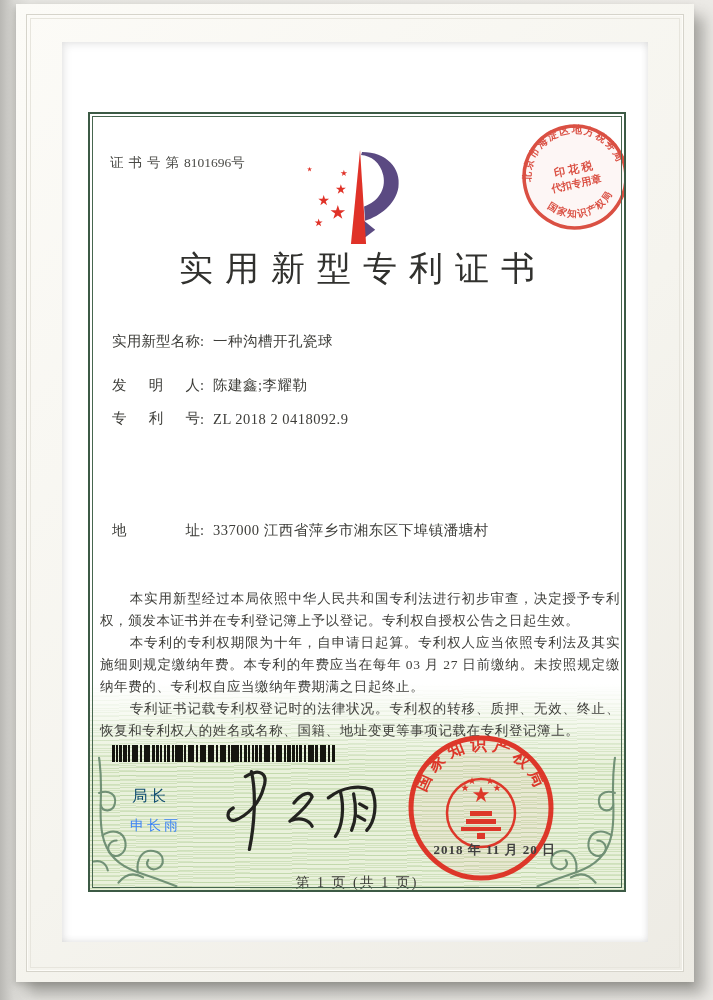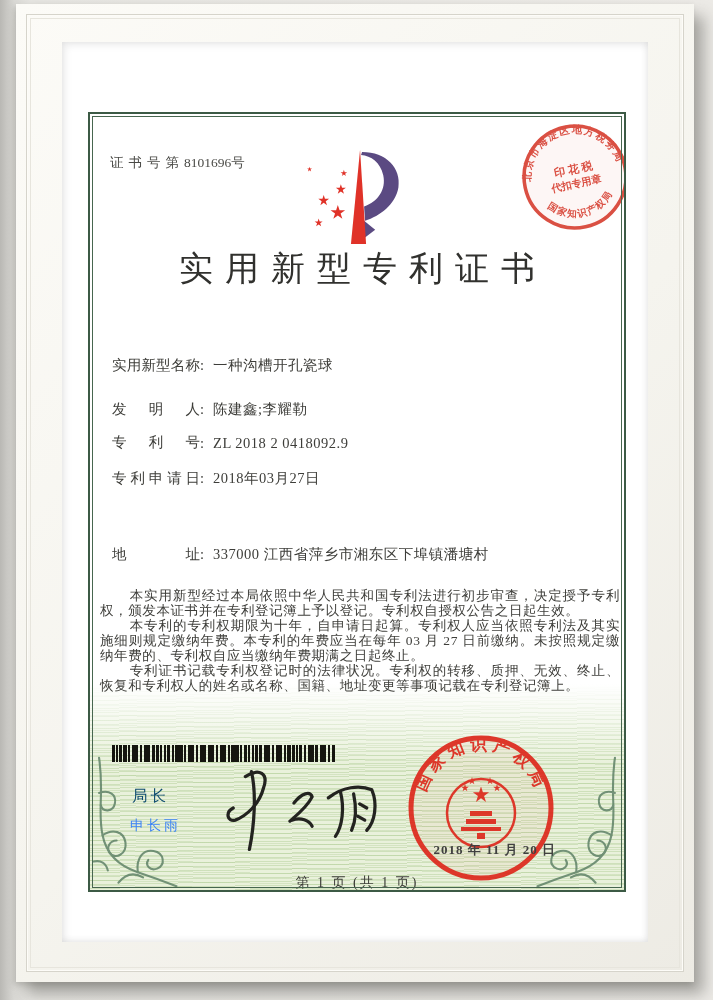--- a/index.html
+++ b/index.html
@@ -46,27 +46,27 @@
   .cert-no{position:absolute;left:20px;top:40px;font-size:13.5px;color:#4a4a46;z-index:2;}
   .cert-no .sp{letter-spacing:5px;}
   .logo{position:absolute;left:215px;top:28px;z-index:2;}
   .tax-stamp{position:absolute;left:429px;top:7px;z-index:3;transform:rotate(-12deg);opacity:.88;}
   .title{
     position:absolute;left:0;right:0;top:132px;text-align:center;z-index:2;
     font-size:34px;font-weight:500;color:#31312e;letter-spacing:12px;text-indent:12px;
   }
   
   .row{position:absolute;left:22px;right:10px;font-size:14.5px;color:#3d3d39;z-index:2;white-space:nowrap;}
-  .f-label{display:inline-block;width:88px;text-align:justify;text-align-last:justify;vertical-align:bottom;margin-top:24px;}
+  .f-label{display:inline-block;width:88px;text-align:justify;text-align-last:justify;vertical-align:bottom;}
   .f-sep{margin-right:9px;}
   .f-value{letter-spacing:.5px;}
   .grant-right{position:absolute;left:302px;top:0;}
   
   .paras{position:absolute;left:10px;top:474px;width:520px;z-index:2;
-    font-size:13.5px;line-height:15px;color:#3e3e3a;text-align:justify;}
+    font-size:13.5px;line-height:22px;color:#3e3e3a;text-align:justify;}
   .paras p{margin:0;text-indent:2.2em;letter-spacing:.6px;}
   
   .barcode{position:absolute;left:22px;top:631px;width:224px;height:17px;z-index:2;
     background-image:
       repeating-linear-gradient(90deg,#15150f 0 2px,transparent 2px 4px),
       repeating-linear-gradient(90deg,#15150f 0 1px,transparent 1px 7px),
       repeating-linear-gradient(90deg,#15150f 0 3px,transparent 3px 11px);}
   .director-title{position:absolute;left:42px;top:672px;font-size:15.5px;letter-spacing:3px;color:#0c4a6e;z-index:2;}
   .director-name{position:absolute;left:40px;top:703px;font-size:14px;letter-spacing:3px;color:#3b82f6;z-index:2;}
   .signature{position:absolute;left:125px;top:648px;z-index:2;}
@@ -152,23 +152,20 @@
 
         <div class="row" style="top:218px">
           <span class="f-label">实用新型名称</span><span class="f-sep">:</span><span class="f-value">一种沟槽开孔瓷球</span>
         </div>
         <div class="row" style="top:262px">
           <span class="f-label">发明人</span><span class="f-sep">:</span><span class="f-value">陈建鑫;李耀勒</span>
         </div>
         <div class="row" style="top:295px">
           <span class="f-label">专利号</span><span class="f-sep">:</span><span class="f-value">ZL 2018 2 0418092.9</span>
         </div>
-        <div class="row" style="top:331px">
-          <span class="f-label">专利申请日</span><span class="f-sep">:</span><span class="f-value">2018年03月27日</span>
-        </div>
         <div class="row" style="top:407px">
           <span class="f-label">地址</span><span class="f-sep">:</span><span class="f-value">337000 江西省萍乡市湘东区下埠镇潘塘村</span>
         </div>
 
 
         <div class="paras">
           <p>本实用新型经过本局依照中华人民共和国专利法进行初步审查，决定授予专利权，颁发本证书并在专利登记簿上予以登记。专利权自授权公告之日起生效。</p>
           <p>本专利的专利权期限为十年，自申请日起算。专利权人应当依照专利法及其实施细则规定缴纳年费。本专利的年费应当在每年 03 月 27 日前缴纳。未按照规定缴纳年费的、专利权自应当缴纳年费期满之日起终止。</p>
           <p>专利证书记载专利权登记时的法律状况。专利权的转移、质押、无效、终止、恢复和专利权人的姓名或名称、国籍、地址变更等事项记载在专利登记簿上。</p>
         </div>

